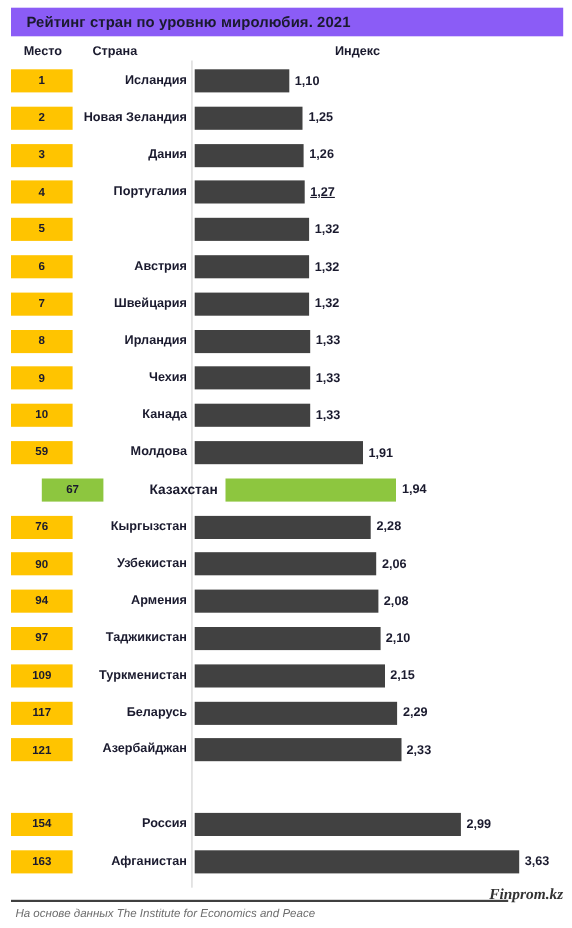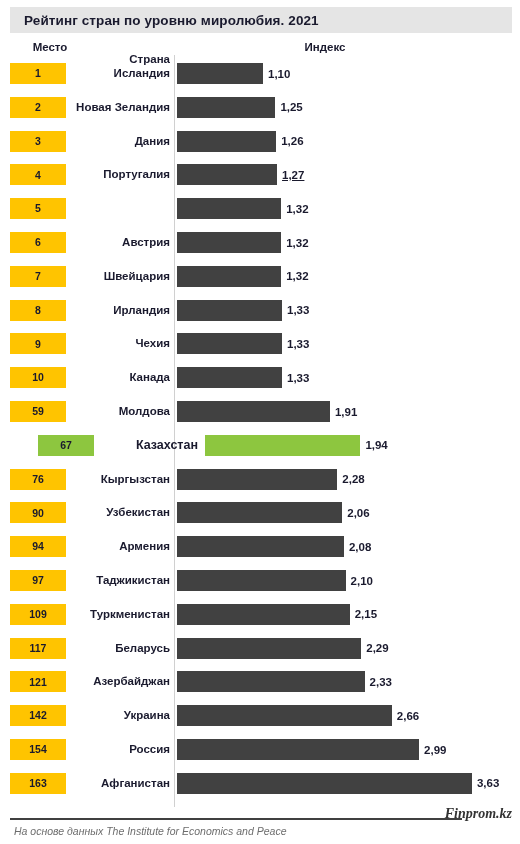--- a/index.html
+++ b/index.html
@@ -20,21 +20,21 @@
     height: 844px;
   }
 
   
   .title-bar {
     position: absolute;
     left: 10px;
     top: 7px;
     width: 502px;
     height: 26px;
-    background: #e5e5e5;
+    background: #8b5cf6;
   }
   .title-text {
     position: absolute;
     left: 14px;
     top: 50%;
     transform: translateY(-50%);
     font-size: 13.5px;
     font-weight: bold;
     color: #1a1a2e;
     letter-spacing: 0.1px;
@@ -42,22 +42,22 @@
   }
 
   
   .col-header {
     position: absolute;
     font-size: 11.5px;
     font-weight: bold;
     color: #1a1a2e;
     white-space: nowrap;
   }
-  .hdr-rank  { left: 22px;  top: 41px; width: 56px; text-align: center; }
-  .hdr-name  { left: 84px;  top: 41px; width: 86px; text-align: right; margin-top: 12px; }
+  .hdr-rank  { left: 11px;  top: 41px; width: 56px; text-align: center; }
+  .hdr-name  { left: 84px;  top: 41px; width: 86px; text-align: left; }
   .hdr-index { left: 260px; top: 41px; width: 130px; text-align: center; }
 
   
   .axis-line {
     position: absolute;
     left: 174px;
     top: 55px;
     width: 1px;
     height: 752px;
     background: #d0d0d0;
@@ -283,26 +283,20 @@
         <div class="country-label">Беларусь</div>
         <div class="bar" style="width: 184.294px;"></div>
         <div class="bar-value" style="left: 366.294px;">2,29</div>
       </div>
       <div class="row" style="top: 665.4px;">
         <div class="rank-badge">121</div>
         <div class="country-label">Азербайджан</div>
         <div class="bar" style="width: 187.598px;"></div>
         <div class="bar-value" style="left: 369.598px;">2,33</div>
       </div>
-      <div class="row" style="top: 699.2px;">
-        <div class="rank-badge">142</div>
-        <div class="country-label">Украина</div>
-        <div class="bar" style="width: 214.856px;"></div>
-        <div class="bar-value" style="left: 396.856px;">2,66</div>
-      </div>
       <div class="row" style="top: 733px;">
         <div class="rank-badge">154</div>
         <div class="country-label">Россия</div>
         <div class="bar" style="width: 242.114px;"></div>
         <div class="bar-value" style="left: 424.114px;">2,99</div>
       </div>
       <div class="row" style="top: 766.8px;">
         <div class="rank-badge">163</div>
         <div class="country-label">Афганистан</div>
         <div class="bar" style="width: 294.978px;"></div>

